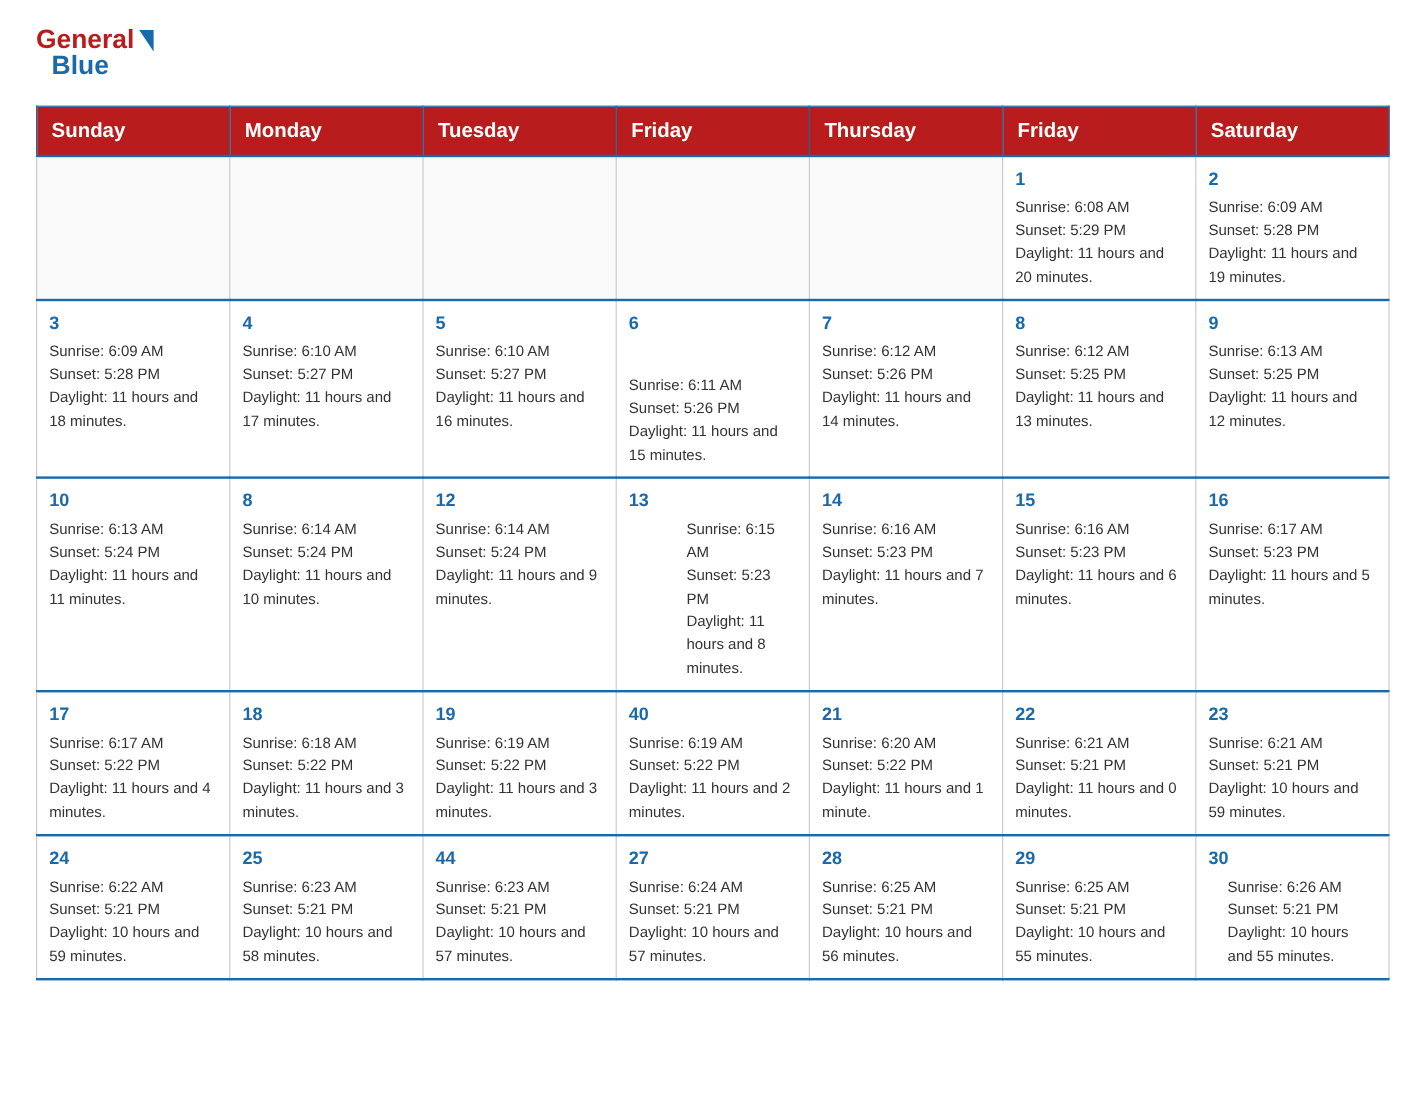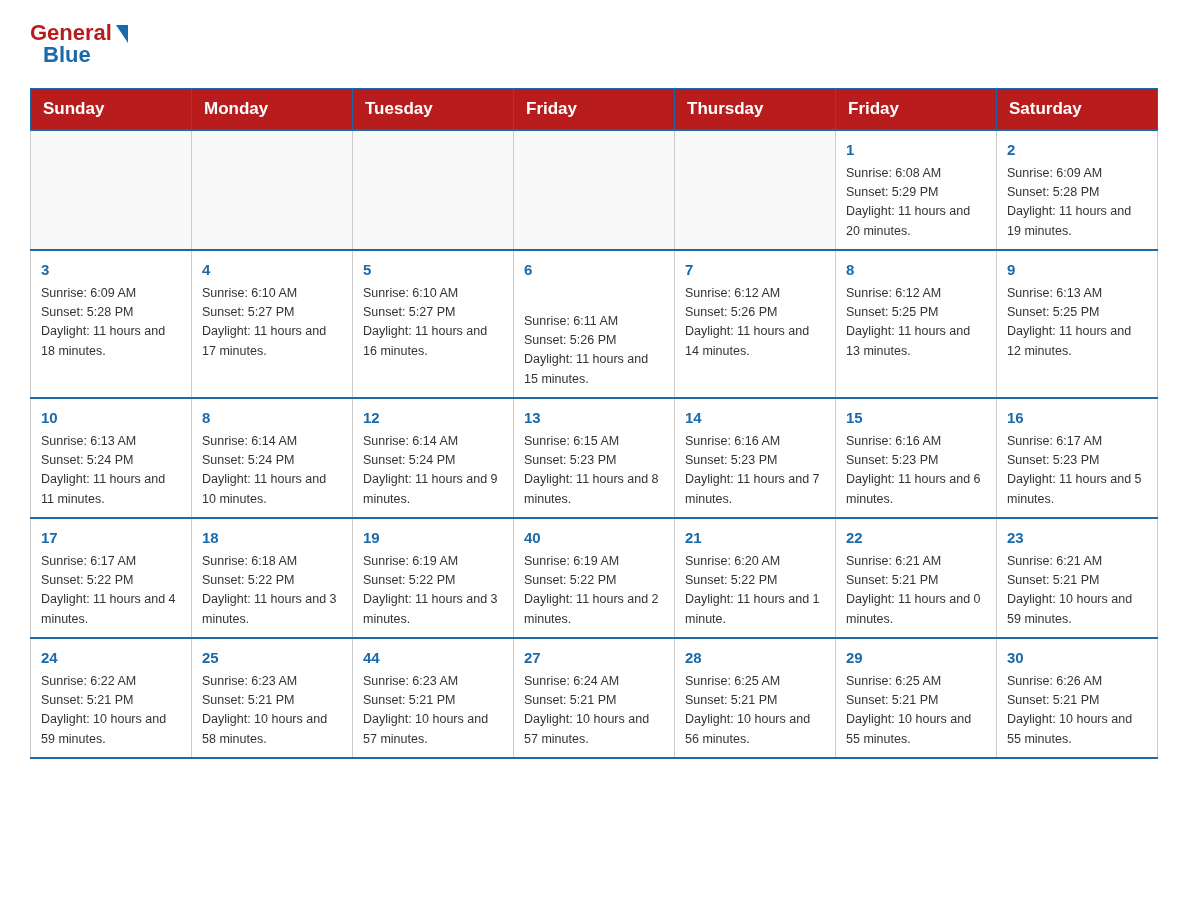--- a/index.html
+++ b/index.html
@@ -210,21 +210,21 @@
 Daylight: 11 hours and 10 minutes.</div>
         </td>
         <td>
           <span class="day-number">12</span>
           <div class="day-info" style="white-space: pre-line;">Sunrise: 6:14 AM
 Sunset: 5:24 PM
 Daylight: 11 hours and 9 minutes.</div>
         </td>
         <td>
           <span class="day-number">13</span>
-          <div class="day-info" style="white-space: pre-line;">Sunrise: 6:15 AM
+          <div class="day-info" style="white-space: pre-line; margin-left: 48px;">Sunrise: 6:15 AM
 Sunset: 5:23 PM
 Daylight: 11 hours and 8 minutes.</div>
         </td>
         <td>
           <span class="day-number">14</span>
           <div class="day-info" style="white-space: pre-line;">Sunrise: 6:16 AM
 Sunset: 5:23 PM
 Daylight: 11 hours and 7 minutes.</div>
         </td>
         <td>
@@ -316,19 +316,19 @@
 Daylight: 10 hours and 56 minutes.</div>
         </td>
         <td>
           <span class="day-number">29</span>
           <div class="day-info" style="white-space: pre-line;">Sunrise: 6:25 AM
 Sunset: 5:21 PM
 Daylight: 10 hours and 55 minutes.</div>
         </td>
         <td>
           <span class="day-number">30</span>
-          <div class="day-info" style="white-space: pre-line;">Sunrise: 6:26 AM
+          <div class="day-info" style="white-space: pre-line; margin-left: 16px;">Sunrise: 6:26 AM
 Sunset: 5:21 PM
 Daylight: 10 hours and 55 minutes.</div>
         </td>
       </tr>
     </tbody>
 </table>
 
 </body></html>

